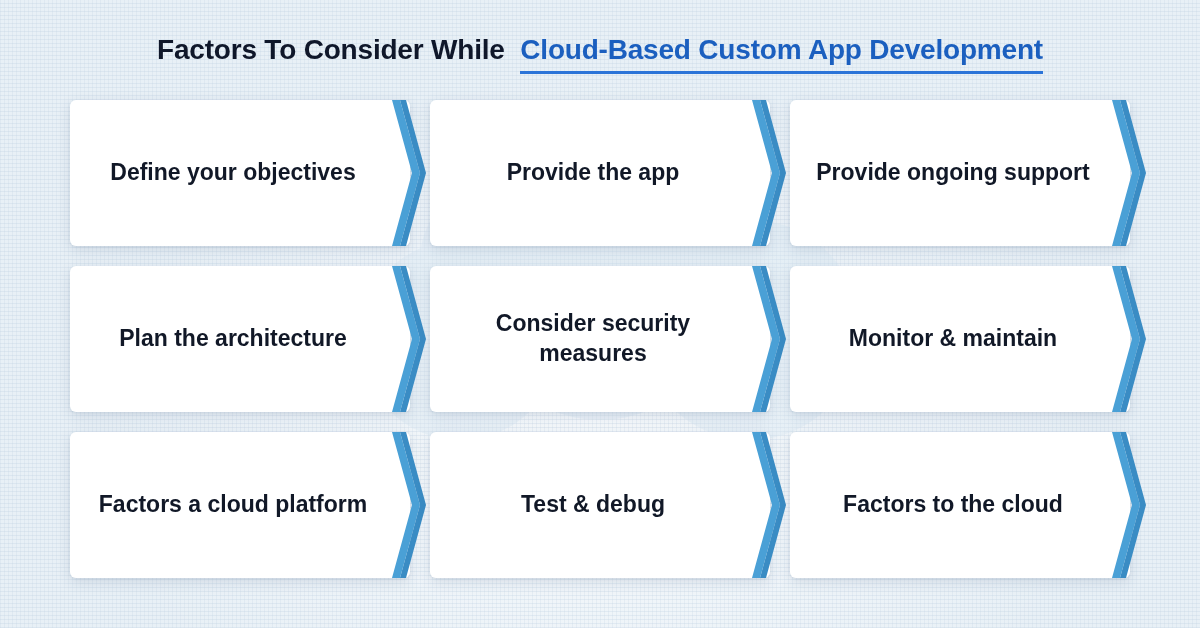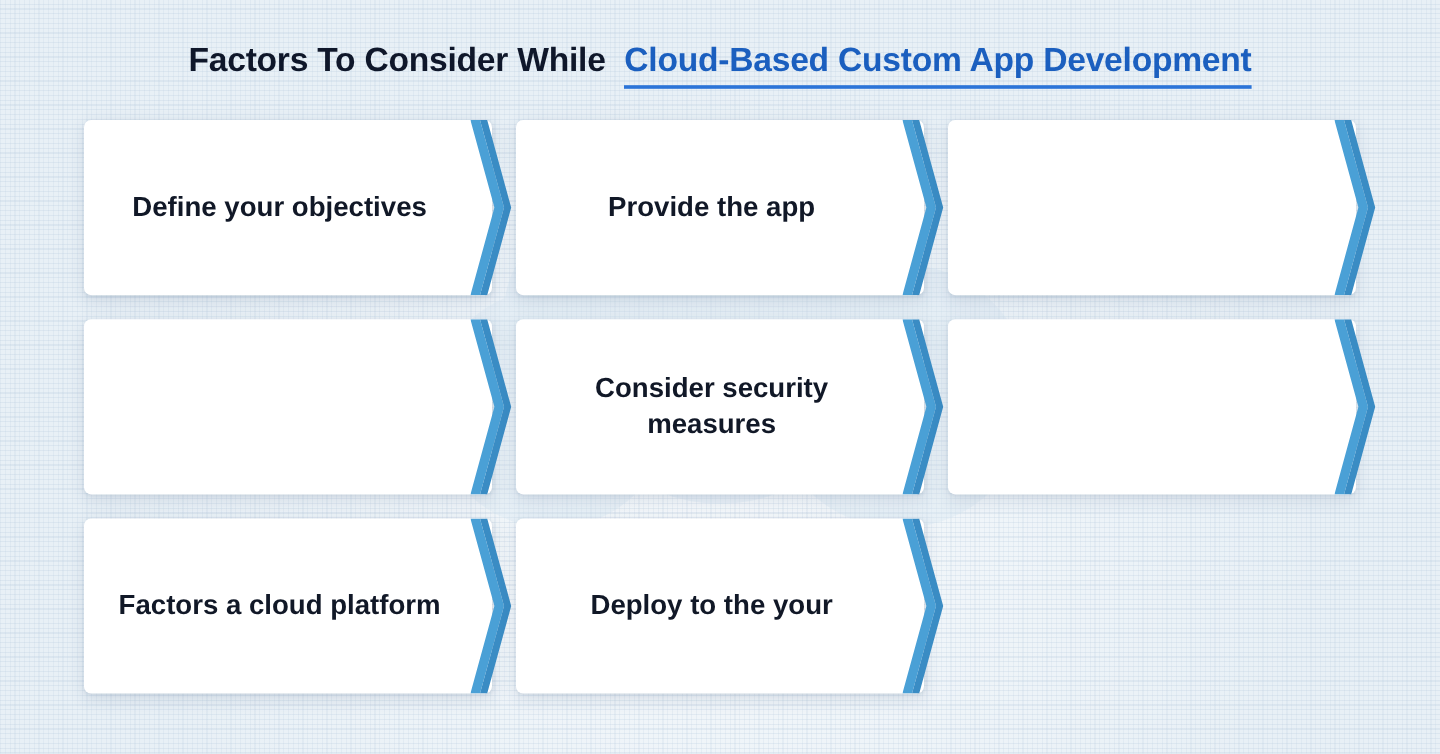--- a/index.html
+++ b/index.html
@@ -152,69 +152,81 @@
       <span class="card-label">Provide the app</span>
       <span class="arrow">
         <svg viewBox="0 0 40 100" preserveAspectRatio="none">
             <polygon points="0,0 8,0 28,50 8,100 0,100 20,50" fill="#4aa0d6"></polygon>
             <polygon points="8,0 14,0 34,50 14,100 8,100 28,50" fill="#3a8cc4"></polygon>
           </svg>
       </span>
     </div>
 
     <div class="card">
-      <span class="arrow">
-        <svg viewBox="0 0 40 100" preserveAspectRatio="none">
-            <polygon points="0,0 8,0 28,50 8,100 0,100 20,50" fill="#4aa0d6"></polygon>
-            <polygon points="8,0 14,0 34,50 14,100 8,100 28,50" fill="#3a8cc4"></polygon>
-          </svg>
-      </span>
-    </div>
-
-    <div class="card">
+      <span class="card-label">Provide ongoing support</span>
+      <span class="arrow">
+        <svg viewBox="0 0 40 100" preserveAspectRatio="none">
+            <polygon points="0,0 8,0 28,50 8,100 0,100 20,50" fill="#4aa0d6"></polygon>
+            <polygon points="8,0 14,0 34,50 14,100 8,100 28,50" fill="#3a8cc4"></polygon>
+          </svg>
+      </span>
+    </div>
+
+    <div class="card">
+      <span class="card-label">Plan the architecture</span>
       <span class="arrow">
         <svg viewBox="0 0 40 100" preserveAspectRatio="none">
             <polygon points="0,0 8,0 28,50 8,100 0,100 20,50" fill="#4aa0d6"></polygon>
             <polygon points="8,0 14,0 34,50 14,100 8,100 28,50" fill="#3a8cc4"></polygon>
           </svg>
       </span>
     </div>
 
     <div class="card">
       <span class="card-label">Consider security measures</span>
       <span class="arrow">
         <svg viewBox="0 0 40 100" preserveAspectRatio="none">
             <polygon points="0,0 8,0 28,50 8,100 0,100 20,50" fill="#4aa0d6"></polygon>
             <polygon points="8,0 14,0 34,50 14,100 8,100 28,50" fill="#3a8cc4"></polygon>
           </svg>
       </span>
     </div>
 
     <div class="card">
+      <span class="card-label">Monitor &amp; maintain</span>
       <span class="arrow">
         <svg viewBox="0 0 40 100" preserveAspectRatio="none">
             <polygon points="0,0 8,0 28,50 8,100 0,100 20,50" fill="#4aa0d6"></polygon>
             <polygon points="8,0 14,0 34,50 14,100 8,100 28,50" fill="#3a8cc4"></polygon>
           </svg>
       </span>
     </div>
 
     <div class="card">
       <span class="card-label">Factors a cloud platform</span>
       <span class="arrow">
         <svg viewBox="0 0 40 100" preserveAspectRatio="none">
             <polygon points="0,0 8,0 28,50 8,100 0,100 20,50" fill="#4aa0d6"></polygon>
             <polygon points="8,0 14,0 34,50 14,100 8,100 28,50" fill="#3a8cc4"></polygon>
           </svg>
       </span>
     </div>
 
-
-    <div class="card">
-      <span class="card-label">Deploy to the your</span>
+    <div class="card">
+      <span class="card-label">Test &amp; debug</span>
+      <span class="arrow">
+        <svg viewBox="0 0 40 100" preserveAspectRatio="none">
+            <polygon points="0,0 8,0 28,50 8,100 0,100 20,50" fill="#4aa0d6"></polygon>
+            <polygon points="8,0 14,0 34,50 14,100 8,100 28,50" fill="#3a8cc4"></polygon>
+          </svg>
+      </span>
+    </div>
+
+    <div class="card">
+      <span class="card-label">Factors to the cloud</span>
       <span class="arrow">
         <svg viewBox="0 0 40 100" preserveAspectRatio="none">
             <polygon points="0,0 8,0 28,50 8,100 0,100 20,50" fill="#4aa0d6"></polygon>
             <polygon points="8,0 14,0 34,50 14,100 8,100 28,50" fill="#3a8cc4"></polygon>
           </svg>
       </span>
     </div>
 
   </div>
 </div>

